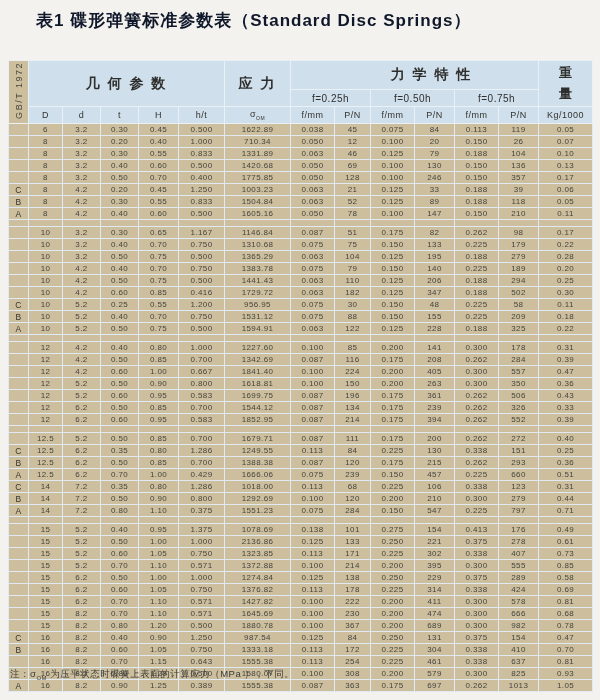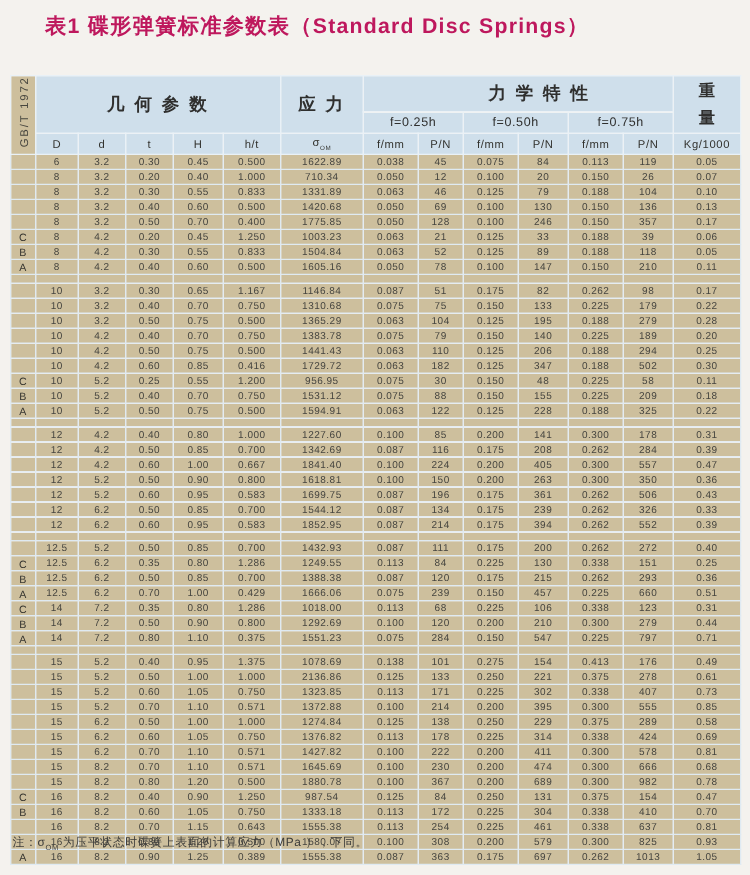--- a/index.html
+++ b/index.html
@@ -4,21 +4,21 @@
 <style>
   html,body{margin:0;padding:0;}
   body{
     width:600px;height:700px;position:relative;
     background:#f4f2ee;
     font-family:"Liberation Sans","DejaVu Sans",sans-serif;
     -webkit-font-smoothing:antialiased;
   }
   .page-title{
     position:absolute;left:36px;top:9px;
-    font-size:17px;font-weight:bold;color:#be185d;letter-spacing:1px;
+    font-size:17px;font-weight:bold;color:#0f172a;letter-spacing:1px;
     white-space:nowrap;
   }
   .table-wrap{
     position:absolute;left:8px;top:60px;width:584px;
   }
   table{
     border-collapse:collapse;table-layout:fixed;width:584px;
   }
   thead th{
     background:#cfdfeb;border:1px solid #e9f1f7;
@@ -539,21 +539,21 @@
           <td></td>
           <td></td>
         </tr>
         <tr>
           <td class="cls"></td>
           <td>12.5</td>
           <td>5.2</td>
           <td>0.50</td>
           <td>0.85</td>
           <td>0.700</td>
-          <td>1432.93</td>
+          <td>1679.71</td>
           <td>0.087</td>
           <td>111</td>
           <td>0.175</td>
           <td>200</td>
           <td>0.262</td>
           <td>272</td>
           <td>0.40</td>
         </tr>
         <tr>
           <td class="cls">C</td>

